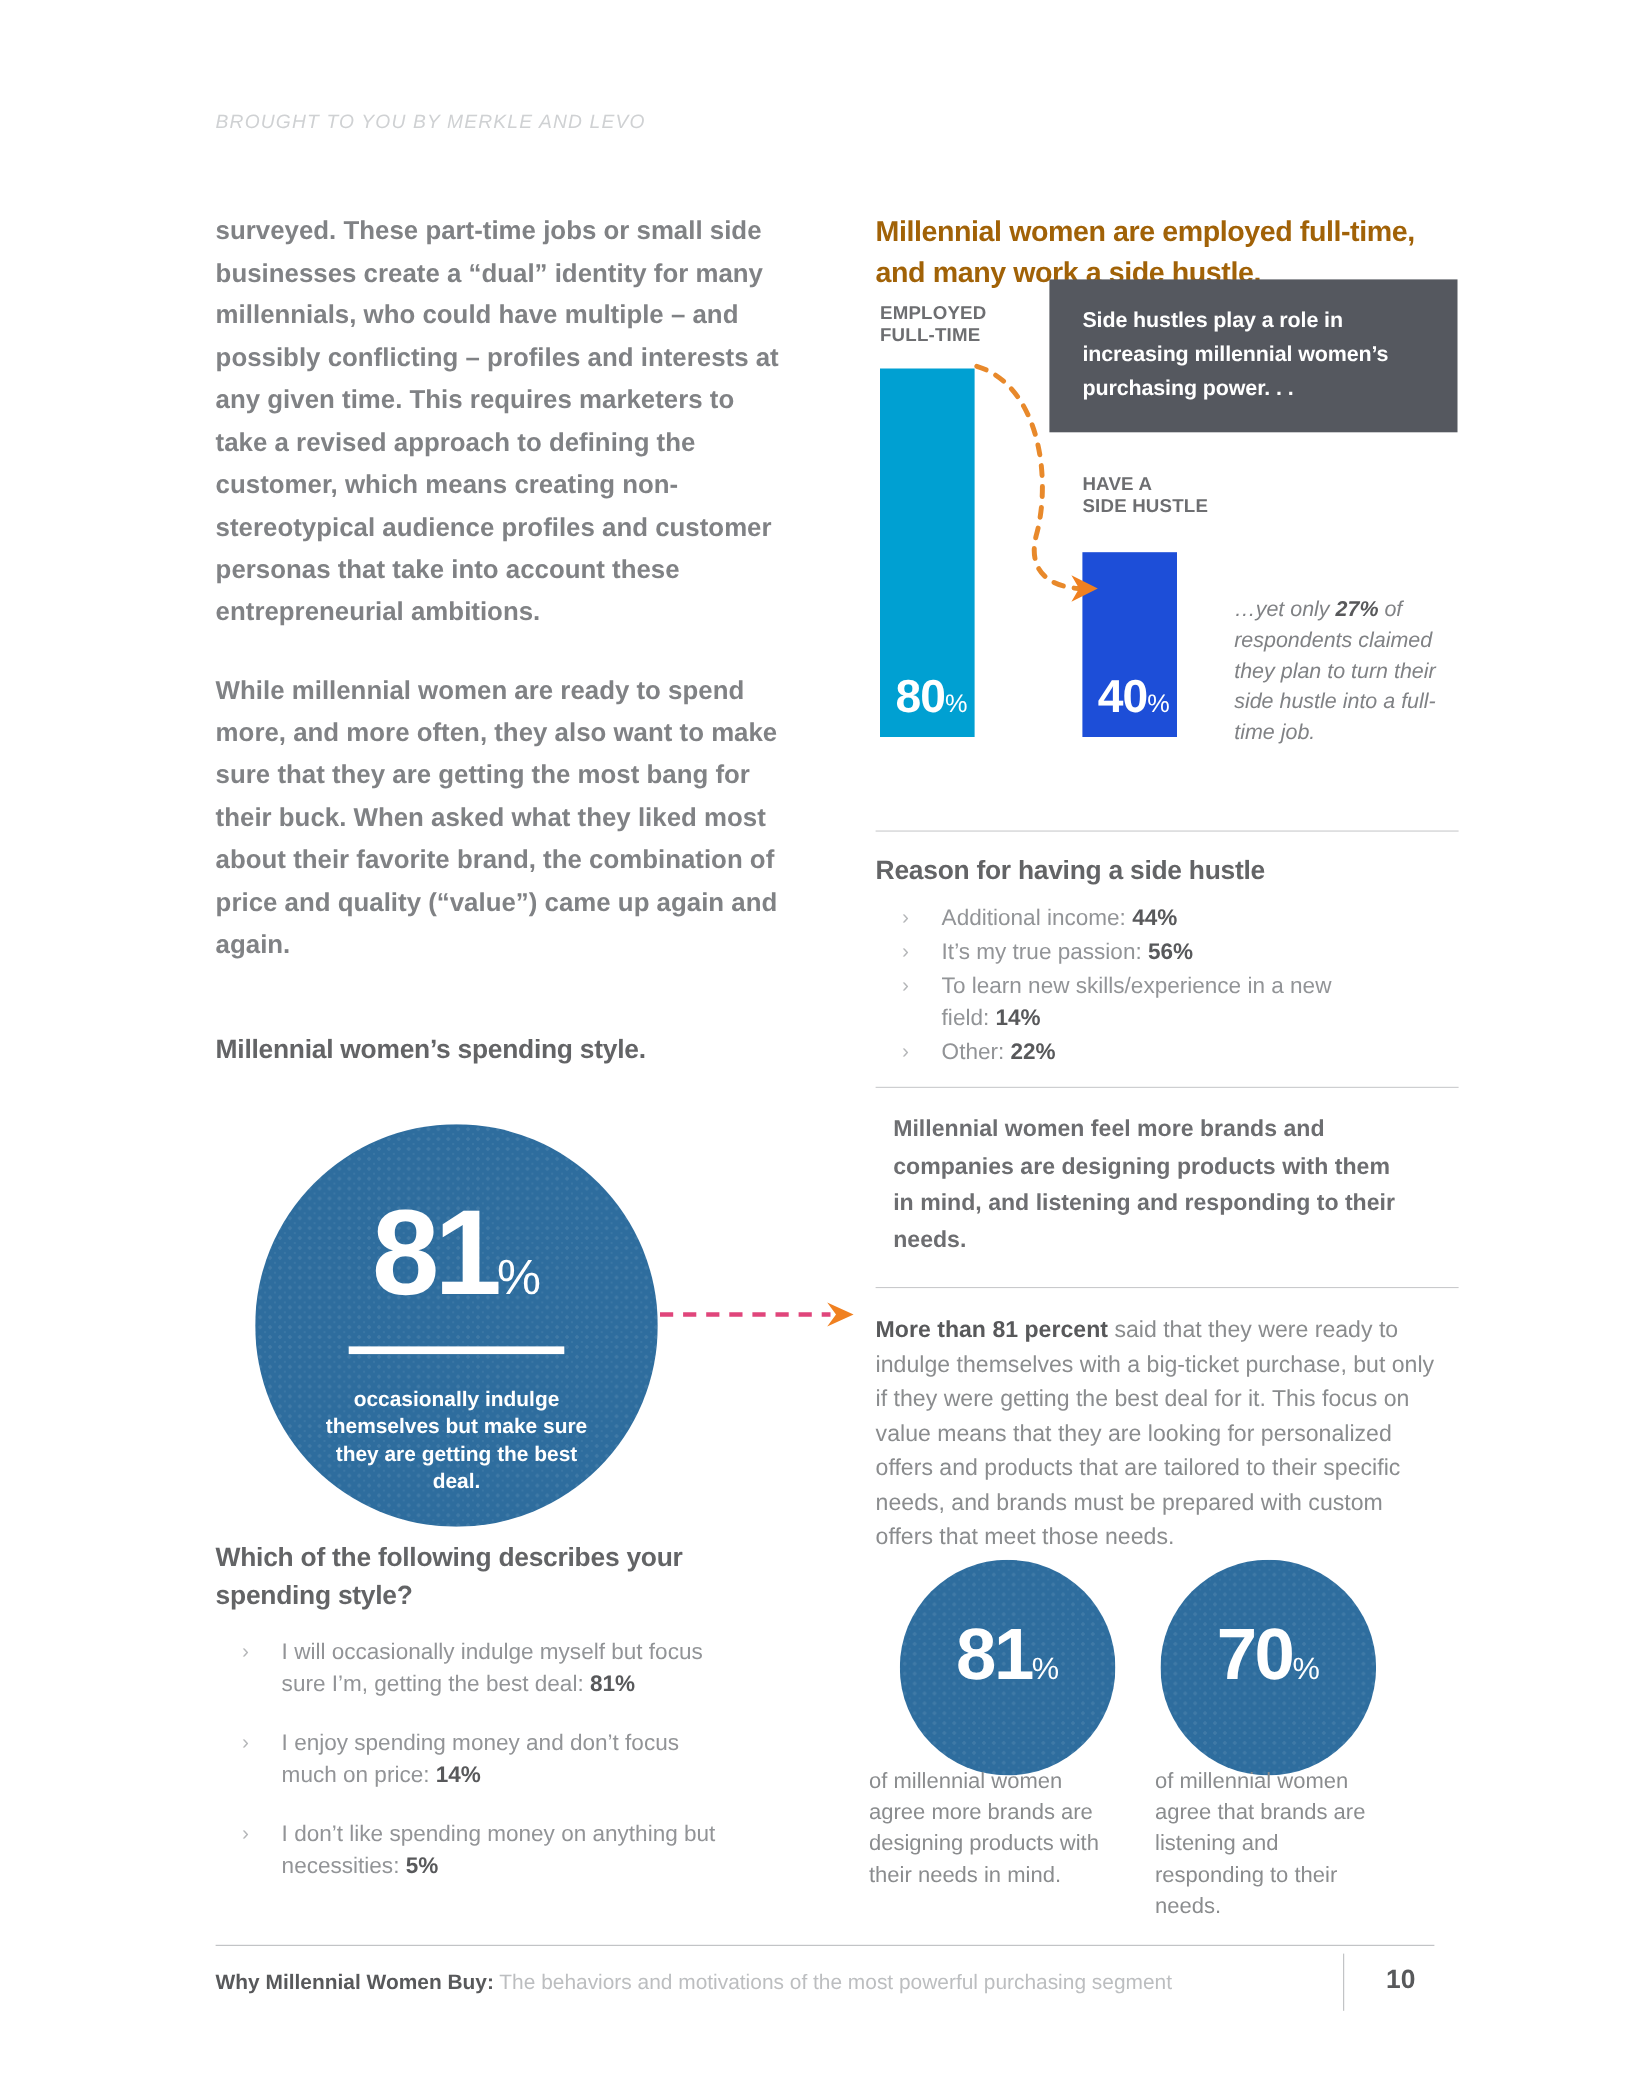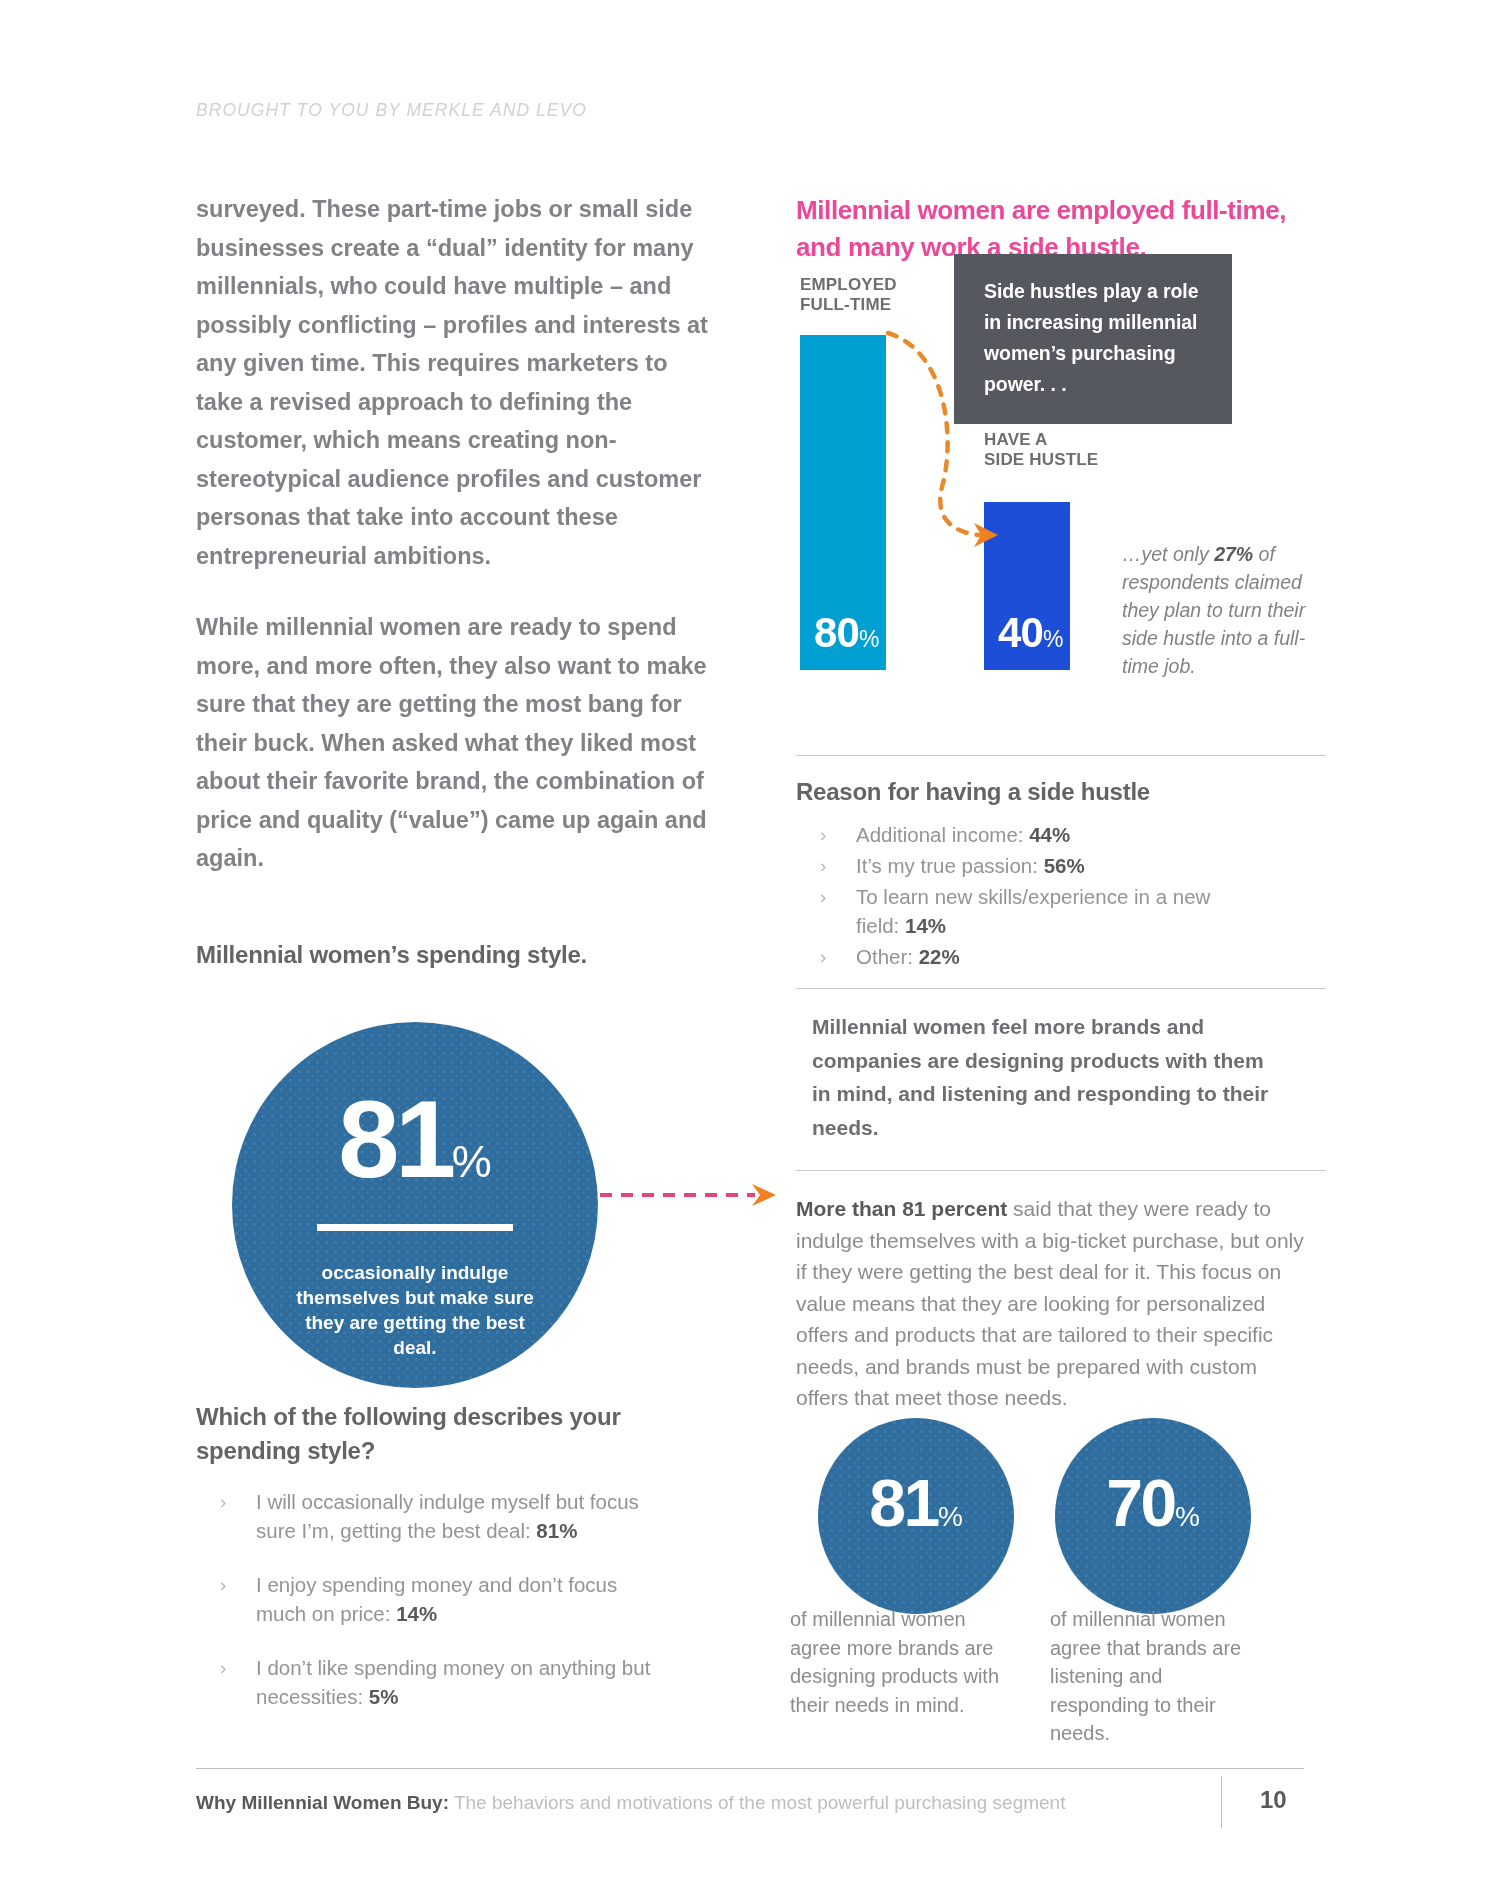--- a/index.html
+++ b/index.html
@@ -56,21 +56,21 @@
     line-height: 34px;
     font-weight: bold;
     color: #636466;
     letter-spacing: -0.01em;
   }
 
   h2.col-head {
     font-size: 26px;
     line-height: 37px;
     font-weight: bold;
-    color: #ec4899;
+    color: #a16207;
     letter-spacing: -0.015em;
   }
 
   
   .chart {
     position: absolute;
     left: 796px;
     top: 275px;
     width: 540px;
     height: 395px;
@@ -343,21 +343,21 @@
 
     <div class="bar" style="left:188px;width:86px;height:168px;background:#1d4ed8;">
       <div class="bar-value"><span>40</span><span class="pct">%</span></div>
     </div>
 
     <svg class="arrow-svg" style="left:88px;top:52px;width:130px;height:240px;">
       <path d="M4,6 C62,24 72,110 58,160 C50,192 70,206 96,208" fill="none" stroke="#e8892b" stroke-width="4.5" stroke-dasharray="9 10" stroke-linecap="round"></path>
       <path d="M90,196 L114,208 L90,220 L97,208 Z" fill="#f08020"></path>
     </svg>
 
-    <div class="callout-box" style="left:158px;top:-21px;width:278px;">Side hustles play a role in increasing millennial women’s purchasing power. . .</div>
+    <div class="callout-box" style="left:158px;top:-21px;width:371px;">Side hustles play a role in increasing millennial women’s purchasing power. . .</div>
 
     <div class="side-note" style="left:326px;top:265px;width:218px;"><span>…yet only </span><b>27%</b><span> of respondents claimed they plan to turn their side hustle into a full-time job.</span></div>
   </div>
 
   <hr class="divider" style="position:absolute;left:796px;top:755px;width:530px;">
 
   <h2 class="sec-head" style="position:absolute;left:796px;top:775px;width:520px;">Reason for having a side hustle</h2>
 
   <ul class="bullets" style="position:absolute;left:796px;top:820px;width:440px;">
     <li>

